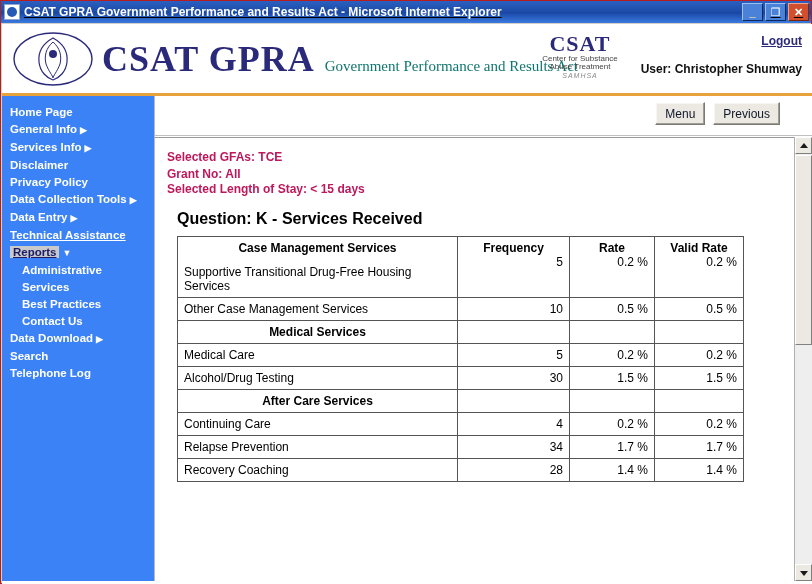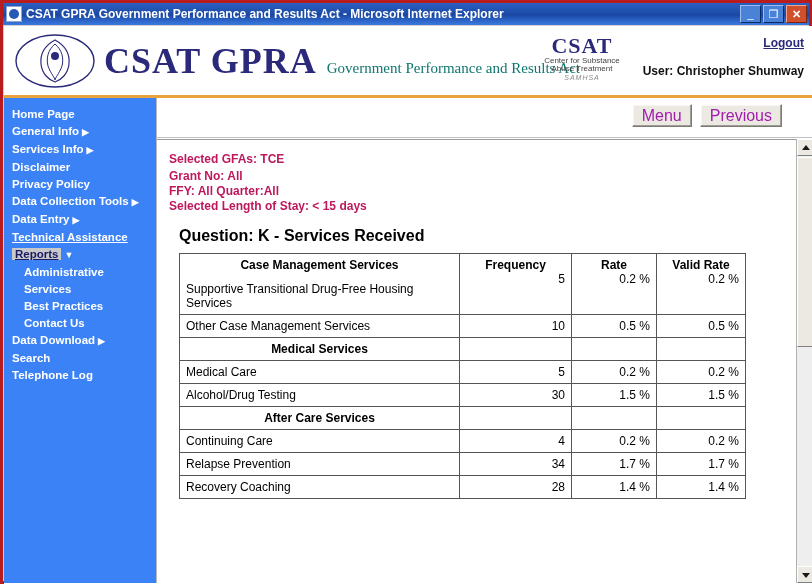--- a/index.html
+++ b/index.html
@@ -20,22 +20,23 @@
     background: #d4d0c8;
   }
 
   
   .win-frame {
     position: absolute;
     left: 0; top: 0;
     width: 812px;
     height: 584px;
     box-sizing: border-box;
-    border: 3px solid #b91c1c;
+    border: 1px solid #b91c1c;
     background: #d4d0c8;
+    text-decoration: underline;
   }
   .titlebar {
     height: 22px;
     background: linear-gradient(to bottom, #2b5fc0 0%, #1d4ca8 48%, #1946a4 52%, #3a7ae0 100%);
     background-color: #1d4ca8;
     display: flex;
     align-items: center;
     padding: 0 2px 0 3px;
     box-sizing: border-box;
   }
@@ -246,23 +247,23 @@
     gap: 8px;
   }
   .tb-btn {
     min-width: 42px;
     height: 23px;
     padding: 0 9px;
     background: #ece9e2;
     border: 1px solid;
     border-color: #ffffff #7b7b73 #7b7b73 #ffffff;
     box-shadow: inset -1px -1px 0 #9d9d96, inset 1px 1px 0 #f7f6f3;
-    font-size: 16px;
+    font-size: 12px;
     font-family: "Liberation Sans", sans-serif;
-    color: #a21caf;
+    color: #0f172a;
     cursor: pointer;
   }
   .doc {
     position: absolute;
     left: 0;
     top: 41px;
     right: 17px;
     bottom: 0;
     overflow: hidden;
     background: #ffffff;
@@ -470,21 +471,20 @@
             <div class="tb-buttons">
               <button class="tb-btn">Menu</button>
               <button class="tb-btn">Previous</button>
             </div>
           </div>
 
           <div class="doc">
             <div class="doc-inner">
               <div class="hdr-line">Selected GFAs: TCE</div>
               <div class="hdr-line tight">Grant No: All</div>
-              <div class="hdr-line tight">FFY:  All            Quarter:All</div>
               <div class="hdr-line">Selected  Length of  Stay:  &lt; 15 days</div>
 
               <div class="question">Question: K - Services Received</div>
 
               <table class="report">
                 <colgroup>
                   <col class="c-label">
                     <col class="c-freq">
                     <col class="c-rate">
                     <col class="c-valid">

